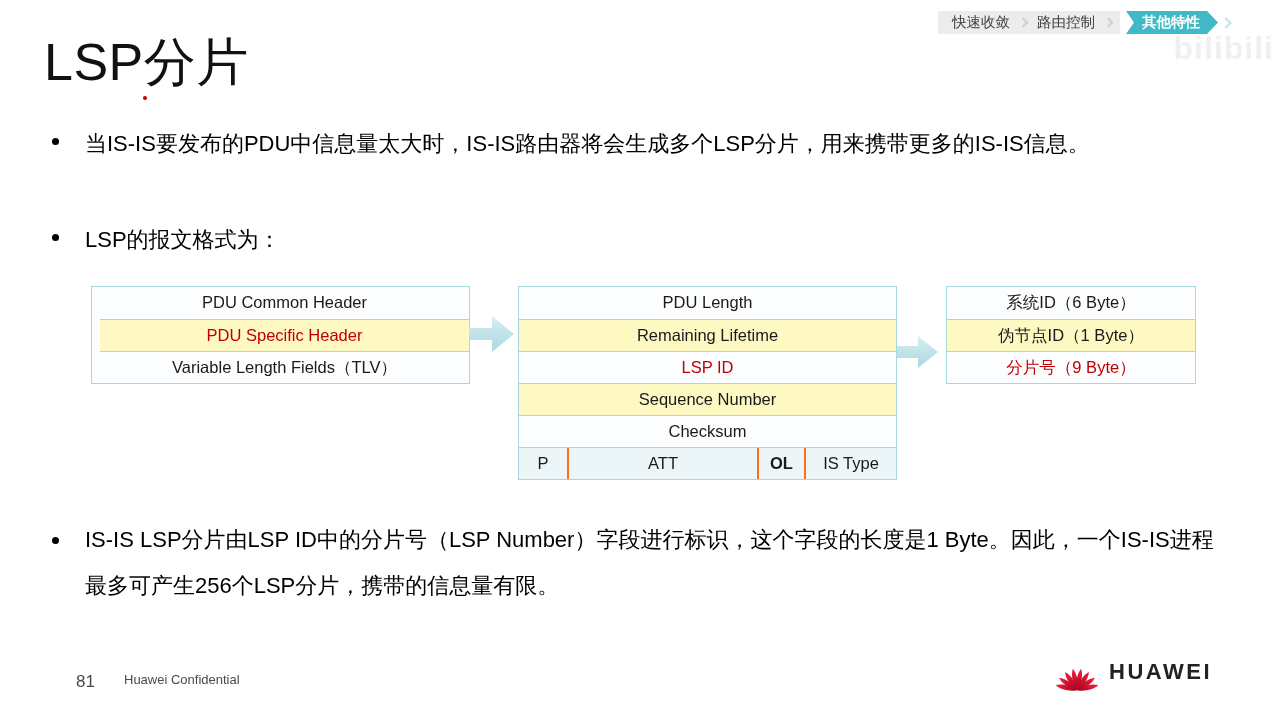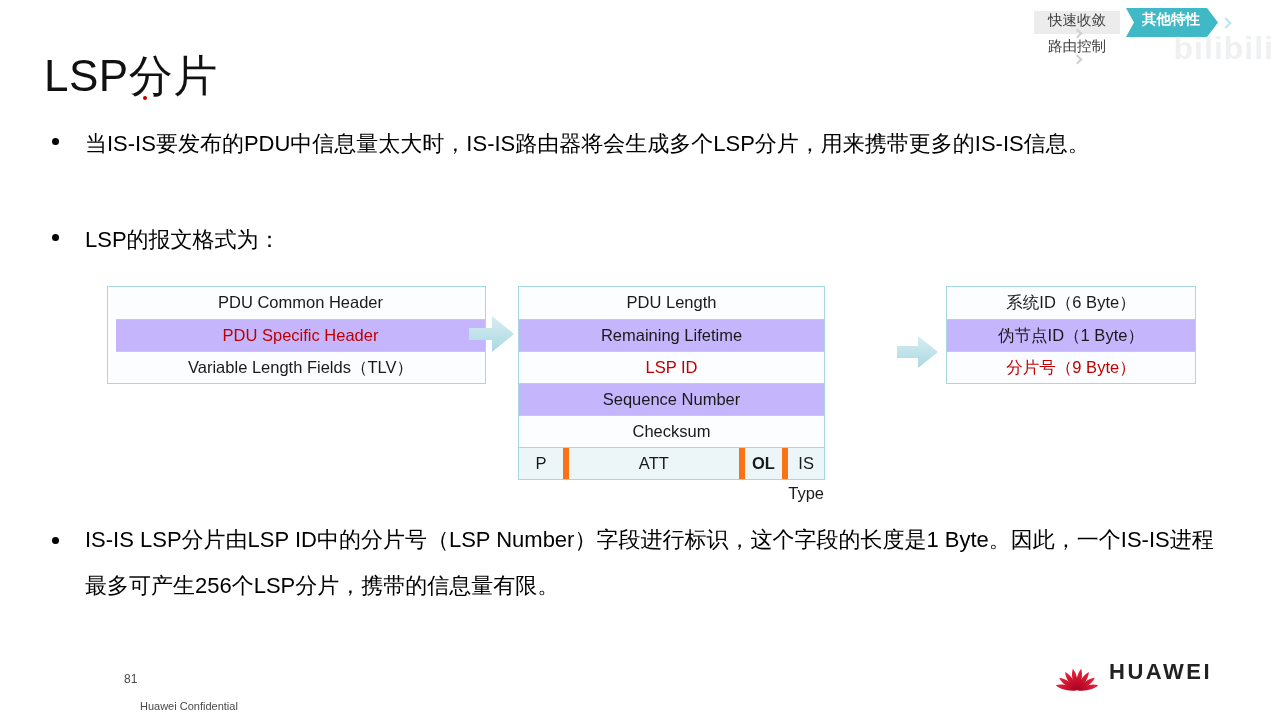--- a/index.html
+++ b/index.html
@@ -1,66 +1,66 @@
 <!DOCTYPE html>
 <html><head>
 <meta charset="utf-8">
 <style>
   * { margin:0; padding:0; box-sizing:border-box; }
   html,body { width:1280px; height:720px; overflow:hidden; }
   body { position:relative; background:#ffffff; font-family:"Liberation Sans", sans-serif; color:#1a1a1a; }
 
   
   .tabbar { position:absolute; top:11px; right:50px; display:flex; align-items:center; height:23px; font-size:14.5px; }
-  .gray-group { display:flex; align-items:center; height:23px; background:#ececec; padding:0 6px;flex-direction:column; }
+  .gray-group { display:flex; align-items:center; height:23px; background:#ececec; padding:0 6px; }
   .tab { padding:0 8px; color:#3d3d3d; white-space:nowrap; cursor:default; }
   .chev { width:7px; height:7px; border-top:2px solid #cfcfcf; border-right:2px solid #cfcfcf; transform:rotate(45deg); margin:0 2px; flex:none; }
-  .tab-active { margin-left:6px; height:29px; line-height:23px; background:#3fb9c5; color:#ffffff; font-weight:bold; padding:0 18px 0 16px; white-space:nowrap;
+  .tab-active { margin-left:6px; height:23px; line-height:23px; background:#3fb9c5; color:#ffffff; font-weight:bold; padding:0 18px 0 16px; white-space:nowrap;
     clip-path:polygon(0 0, calc(100% - 11px) 0, 100% 50%, calc(100% - 11px) 100%, 0 100%, 8px 50%); }
   .chev-teal { width:8px; height:8px; border-top:2px solid #bfe4e8; border-right:2px solid #bfe4e8; transform:rotate(45deg); margin-left:4px; flex:none; }
 
   
   .watermark { position:absolute; top:30px; right:6px; font-size:32px; font-weight:bold; letter-spacing:1px;
     color:rgba(190,195,198,0.25); user-select:none; }
 
   
-  .title { position:absolute; left:44px; top:47px; font-size:44px; font-weight:500; color:#111; letter-spacing:0.5px; }
+  .title { position:absolute; left:44px; top:28px; font-size:52px; font-weight:500; color:#111; letter-spacing:0.5px; }
   .red-dot { position:absolute; left:143px; top:96px; width:4px; height:4px; border-radius:50%; background:#c00000; }
 
   
   .bullet { position:absolute; left:52px; display:flex; }
   .dot { flex:none; width:7px; height:7px; border-radius:50%; background:#000; margin:10px 26px 0 0; }
   .bullet-text { font-size:22px; line-height:1.45; color:#000; }
   .bullet-1 { top:128px; width:1205px; }
   .bullet-2 { top:182px; width:900px;margin-top:42px; }
   .bullet-3 { top:517px; width:1175px; }
   .bullet-3 .bullet-text { line-height:46px; }
   .bullet-3 .dot { margin-top:20px; }
 
   
   .diagram { position:absolute; left:91px; top:286px; width:1082px; height:192px; }
   .ptable { position:absolute; top:0; border:1px solid #a6d8de; background:#fbfdfe; }
-  .t1 { left:16px; width:379px;padding-left:8px; }
-  .t2 { left:427px; width:307px; }
+  .t1 { left:0; width:379px;padding-left:8px; }
+  .t2 { left:427px; width:379px; }
   .t3 { left:855px; width:250px; }
   .prow { height:32px; line-height:30px; text-align:center; font-size:16.5px; color:#1a1a1a; border-top:1px solid #a6d8de; background:#fbfdfe; }
   .prow:first-child { border-top:none; }
-  .prow.tint { background:#c4b5fd; }
+  .prow.tint { background:#fef9c3; }
   .prow.red { color:#c00000; }
   .flagrow { display:flex; }
-  .flagcell { height:31px; line-height:30px; text-align:center; font-size:16.5px; border-left:6px solid #f97316; background:#ecf6f8; }
+  .flagcell { height:31px; line-height:30px; text-align:center; font-size:16.5px; border-left:2px solid #f97316; background:#ecf6f8; }
   .flagcell:first-child { border-left:none; }
   .fc-p { width:48px; } .fc-att { width:190px; } .fc-ol { width:47px;font-weight:bold; } .fc-istype { flex:1; }
   .darrow { position:absolute; }
   .arrow-1 { left:378px; top:26px; }
   .arrow-2 { left:806px; top:46px; }
 
   
-  .footer-page { position:absolute; left:76px; top:672px; font-size:12px; color:#4a4a4a;margin-left:48px; }
-  .footer-conf { position:absolute; left:124px; top:700px; font-size:11px; color:#4a4a4a;margin-left:16px; }
+  .footer-page { position:absolute; left:76px; top:672px; font-size:17px; color:#4a4a4a; }
+  .footer-conf { position:absolute; left:124px; top:672px; font-size:13px; color:#4a4a4a; }
   .brand { position:absolute; right:68px; top:652px; display:flex; align-items:center; }
   .brand-word { font-size:22px; font-weight:bold; letter-spacing:2.5px; color:#222; margin-left:9px; }
 </style>
 </head>
 <body>
 
 <div class="tabbar">
   <div class="gray-group">
     <div class="tab">快速收敛</div>
     <span class="chev"></span>

